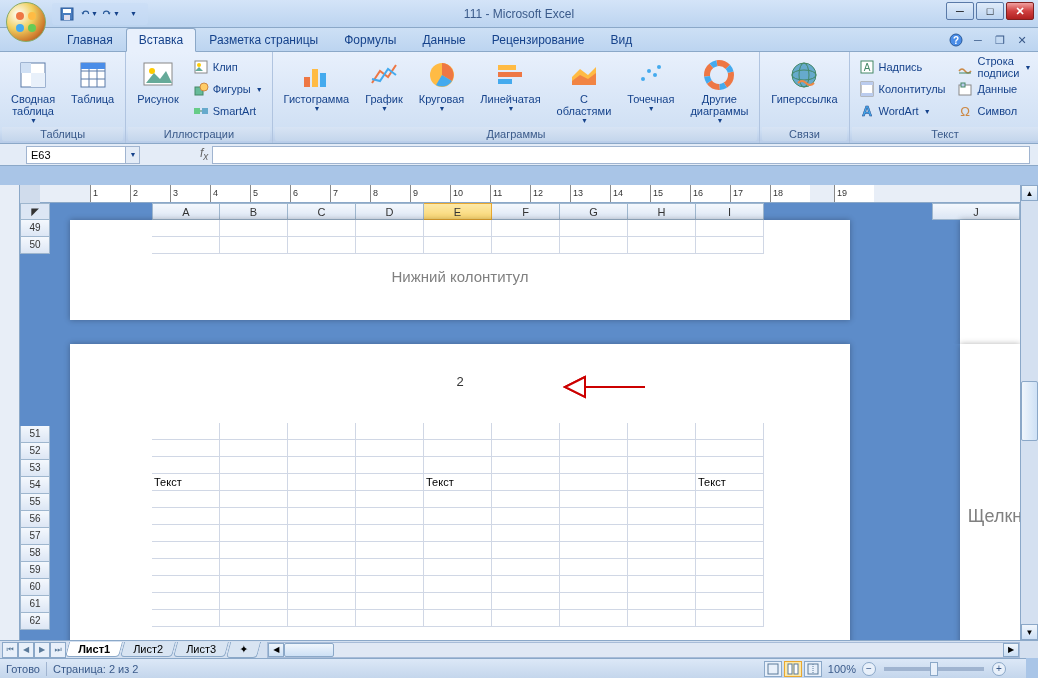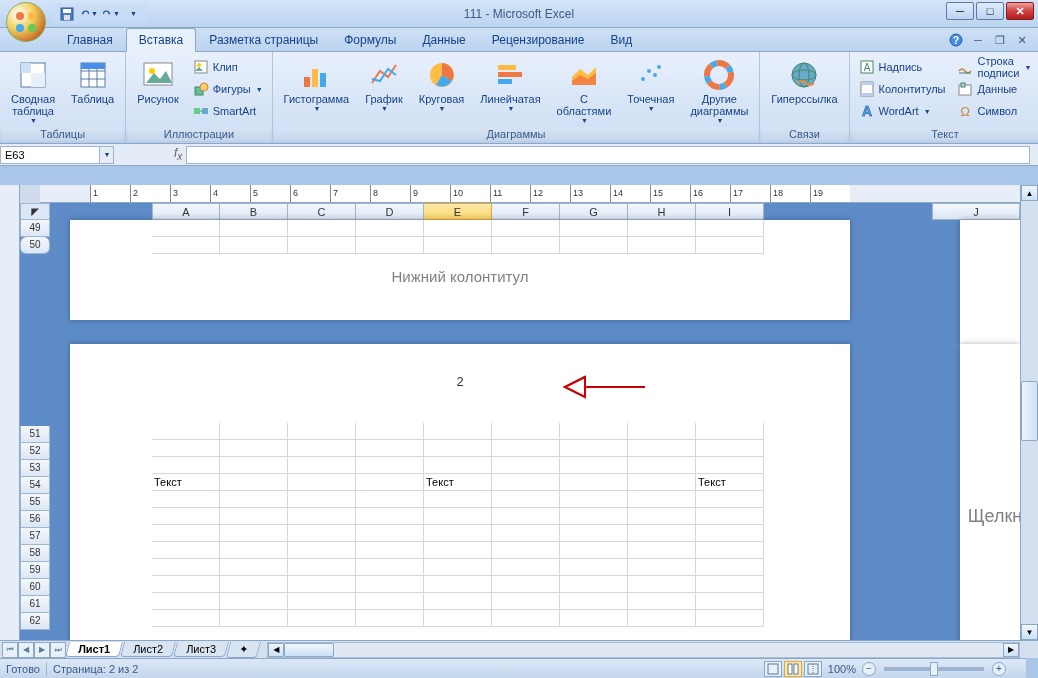--- a/index.html
+++ b/index.html
@@ -32,21 +32,21 @@
 .big-btn { display:flex; flex-direction:column; align-items:center; padding:2px 6px; cursor:pointer; border:1px solid transparent; border-radius:3px; min-width:44px;}
 .big-btn .ico{width:32px;height:32px;display:flex;align-items:center;justify-content:center;}
 .big-btn .lbl{color:#15428b;font-size:11px;text-align:center;line-height:12px;margin-top:2px;}
 .small-btn{display:flex;align-items:center;gap:4px;padding:1px 4px;cursor:pointer;color:#15428b;font-size:11px;height:22px;border:1px solid transparent;border-radius:2px;}
 .small-btn .ico{width:16px;height:16px;display:flex;align-items:center;justify-content:center;}
 .vstack{display:flex;flex-direction:column;}
 .dd{font-size:7px;color:#15428b;margin-left:1px;}
 
 
 .formula-bar { height: 22px; background: #e4ecf7; display:flex; align-items:center; border-bottom:1px solid #8ba8c8; }
-.name-box { width: 100px; background:#fff; border:1px solid #a0b4d0; height:18px; padding:0 4px; display:flex;align-items:center;font-size:11px;}
+.name-box { width: 100px; margin-left:26px; background:#fff; border:1px solid #a0b4d0; height:18px; padding:0 4px; display:flex;align-items:center;font-size:11px;}
 .name-box-dd{width:14px;height:18px;border:1px solid #a0b4d0;border-left:none;background:#e4ecf7;display:flex;align-items:center;justify-content:center;cursor:pointer;}
 .fx-area{margin-left:60px;display:flex;align-items:center;flex:1;}
 .fx-lbl{font-style:italic;color:#666;font-size:12px;margin-right:4px;}
 .fx-input{flex:1;height:18px;background:#fff;border:1px solid #a0b4d0;margin-right:8px;}
 
 
 .ruler-h{height:18px;background:#e8eef7;border-bottom:1px solid #8ba8c8;margin-left:20px;position:relative;overflow:hidden;font-size:9px;color:#333;}
 .ruler-h .tick{position:absolute;top:0;height:100%;border-left:1px solid #888;padding-left:2px;line-height:16px;background:#fff;}
 .ruler-corner{width:20px;height:18px;background:#d0dcec;position:absolute;}
 
@@ -449,21 +449,21 @@
           <span class="tick" style="left: 370px; width: 40px;">9</span>
           <span class="tick" style="left: 410px; width: 40px;">10</span>
           <span class="tick" style="left: 450px; width: 40px;">11</span>
           <span class="tick" style="left: 490px; width: 40px;">12</span>
           <span class="tick" style="left: 530px; width: 40px;">13</span>
           <span class="tick" style="left: 570px; width: 40px;">14</span>
           <span class="tick" style="left: 610px; width: 40px;">15</span>
           <span class="tick" style="left: 650px; width: 40px;">16</span>
           <span class="tick" style="left: 690px; width: 40px;">17</span>
           <span class="tick" style="left: 730px; width: 40px;">18</span>
-          <span class="tick" style="left: 770px; width: 40px;">19</span>
+          <span class="tick" style="left: 794px; width: 40px;">19</span>
         </div>
     </div>
 
     <div class="page-block">
       <div class="gutter" style="padding-top:0">
         <div style="width:30px;margin-left:0;">
             <div class="row-hdr" style="background:#dce6f4;border-top:1px solid #9eb6ce;">◤</div>
           </div>
       </div>
       <div style="width:780px;">
@@ -483,21 +483,21 @@
       <div style="flex:1;">
           <div class="col-hdr-row">
             <div class="col-hdr" style="width:88px;">J</div>
           </div>
         </div>
     </div>
 
     <div class="page-block">
       <div class="gutter" id="rows-top-hdrs">
           <div class="row-hdr" style="width: 30px;">49</div>
-          <div class="row-hdr" style="width: 30px; border-radius: 6px;">50</div>
+          <div class="row-hdr" style="width: 30px;">50</div>
         </div>
       <div class="page page1-bottom">
         <div class="grid" style="margin-top:0;margin-left:82px;width:612px;">
           <div class="grid-row">
               <div class="cell"></div>
               <div class="cell"></div>
               <div class="cell"></div>
               <div class="cell"></div>
               <div class="cell"></div>
               <div class="cell"></div>

